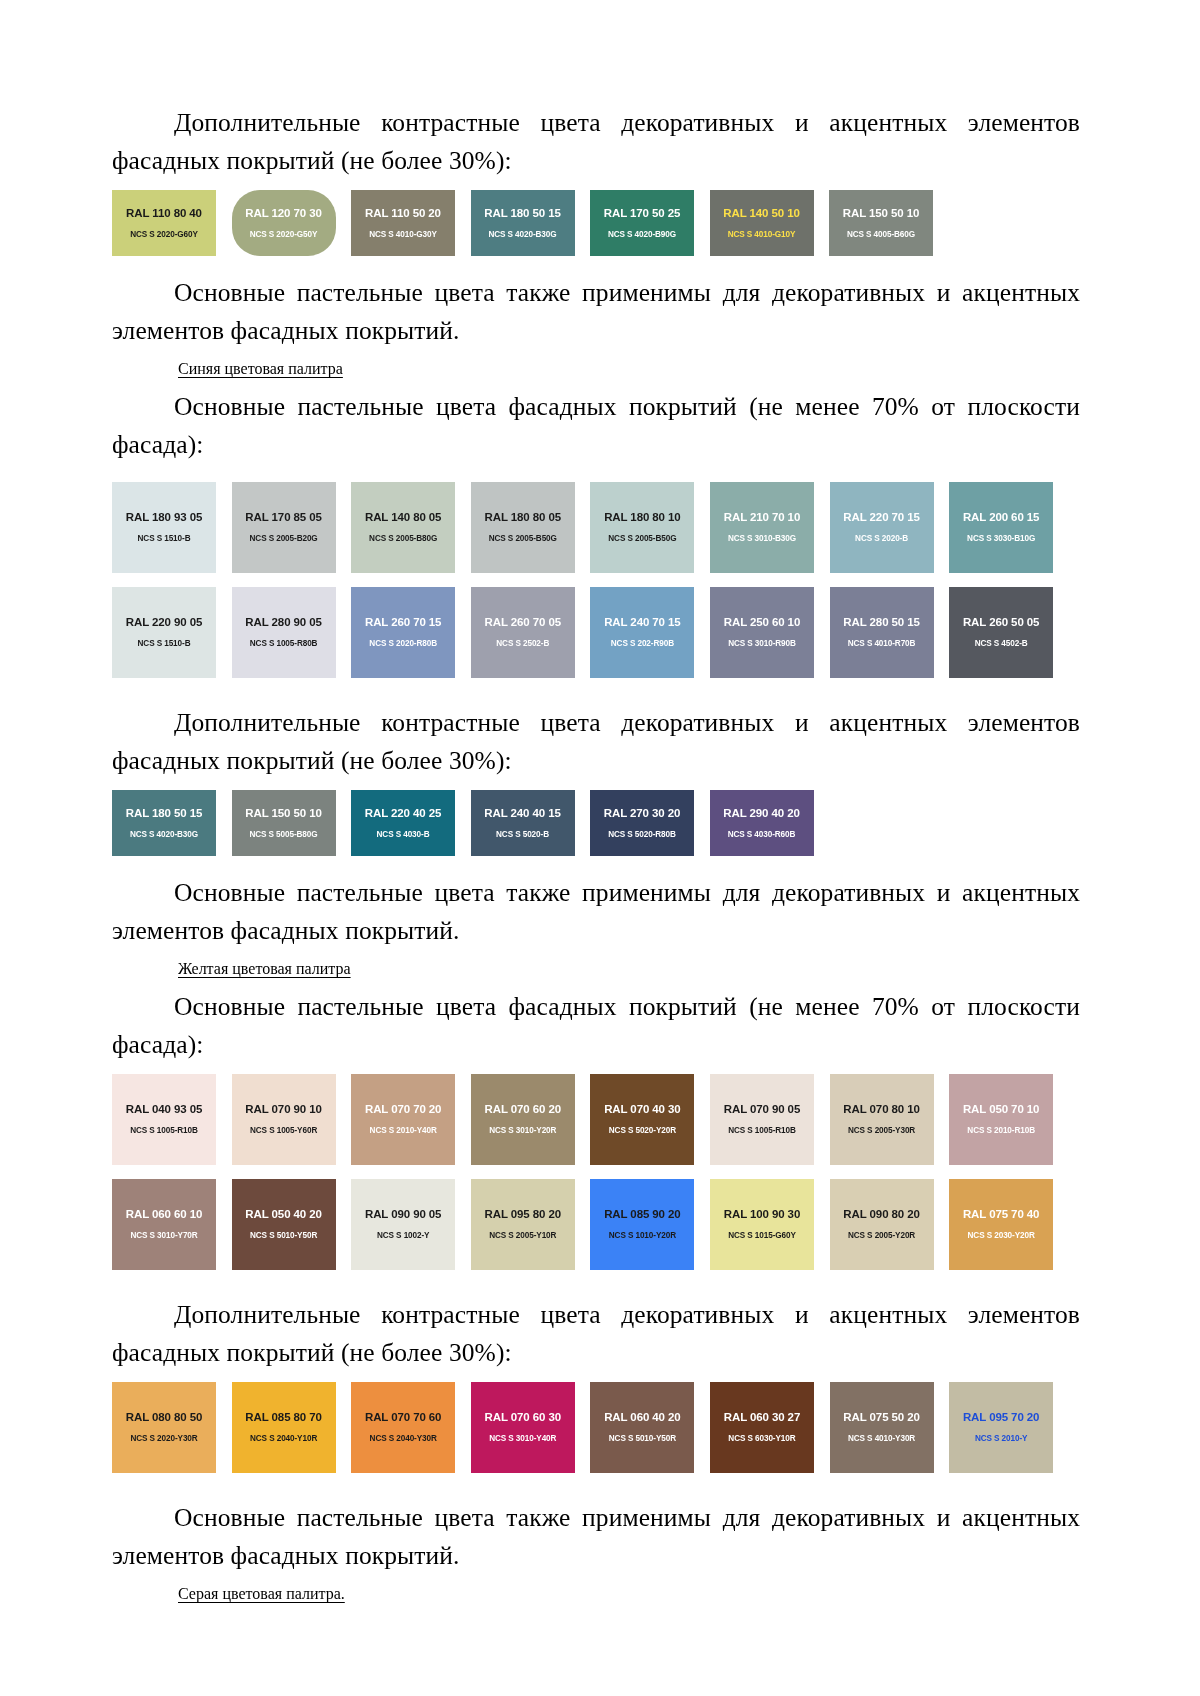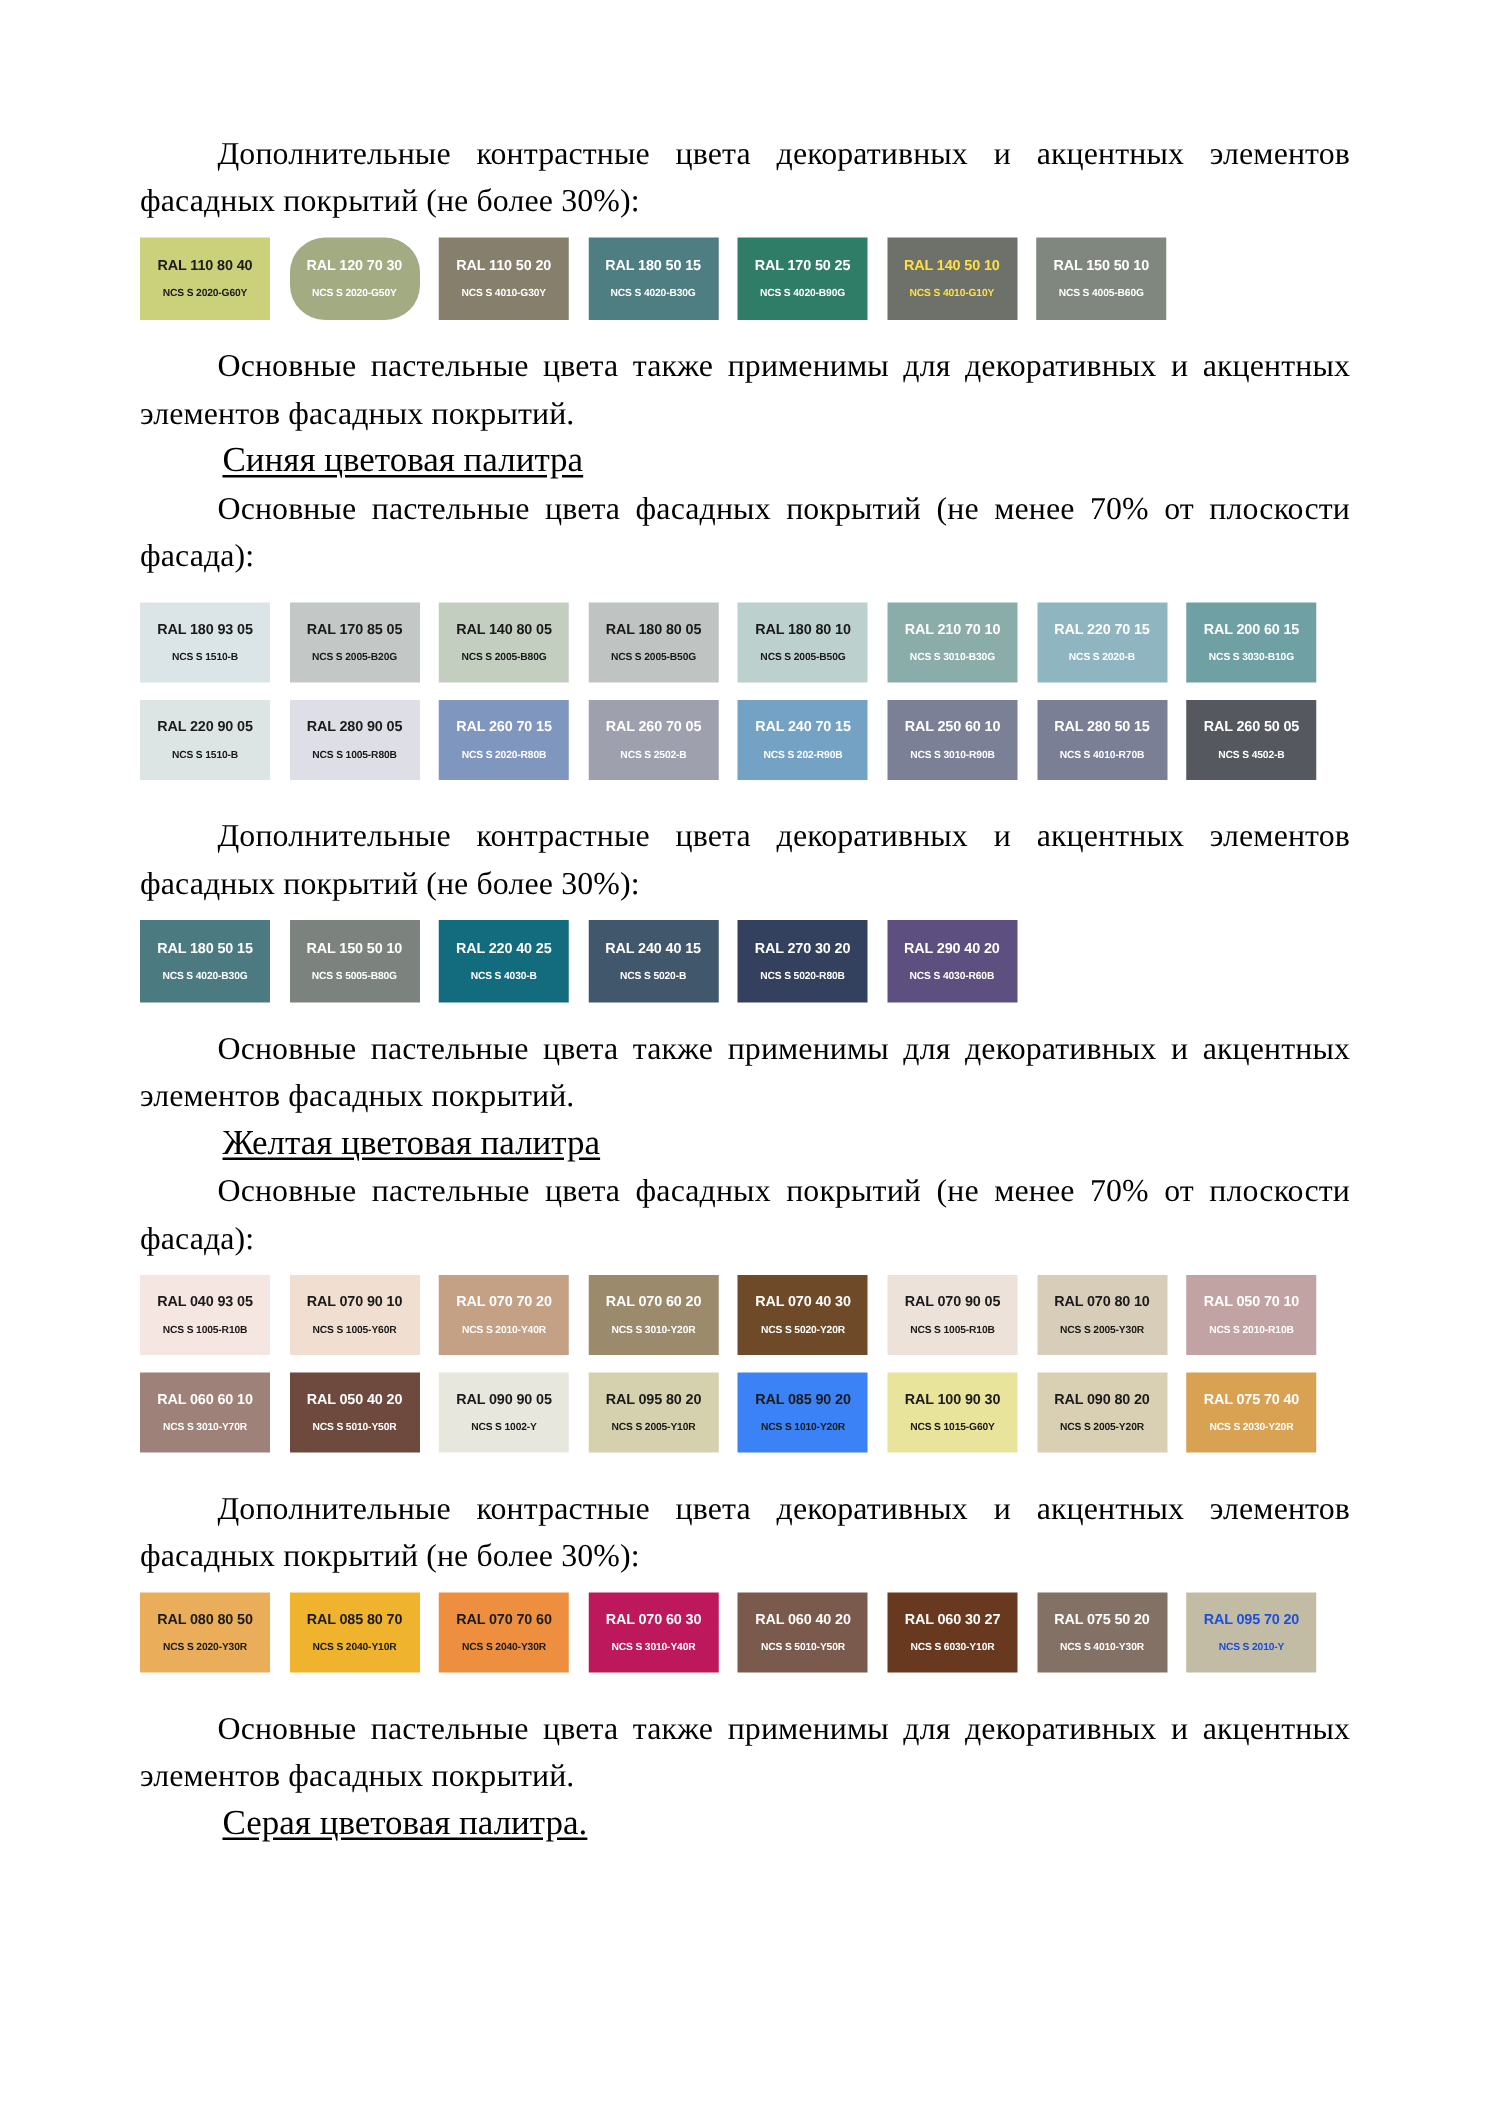--- a/index.html
+++ b/index.html
@@ -26,21 +26,21 @@
     margin: 0 0 0 0;
     font-size: 25.5px;
     line-height: 38px;
     text-align: justify;
     text-indent: 62px;
     letter-spacing: 0.1px;
     font-family: "Liberation Serif", serif;
   }
   .heading-underline {
     margin: 0;
-    font-size: 28px;
+    font-size: 16px;
     line-height: 38px;
     text-indent: 66px;
     font-family: "Liberation Serif", serif;
   }
   .heading-underline span.u {
     text-decoration: underline;
     text-underline-offset: 3px;
   }
   .gap-sm { height: 10px; }
   .gap-md { height: 18px; }
@@ -76,21 +76,21 @@
   .swatch .ncs {
     font-family: "Liberation Sans", sans-serif;
     font-size: 8.2px;
     font-weight: 700;
     letter-spacing: -0.1px;
     text-align: center;
     line-height: 11px;
     margin-top: 9px;
     white-space: nowrap;
   }
-  .swatch.tall { height: 64px; }
+  .swatch.tall { height: 91px; }
 
   
   .row8 .swatch { width: 104px; margin-right: 15.6px; }
   .row7 .swatch { width: 104px; margin-right: 15.5px; }
   .row6 .swatch { width: 104px; margin-right: 15.5px; }
 
   .rowgap { height: 14px; }
 </style>
 </head>
 <body>

